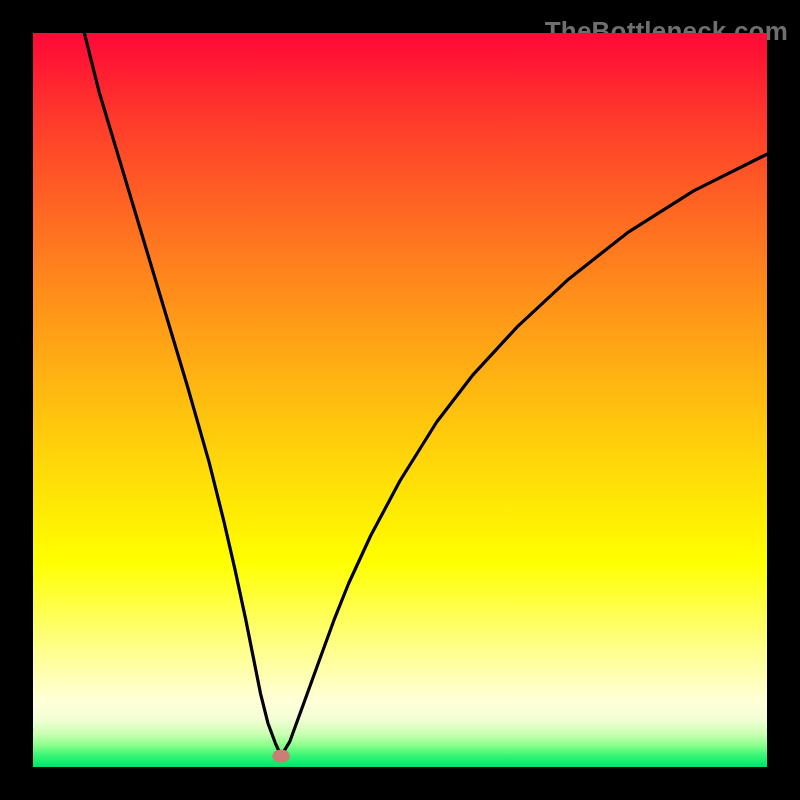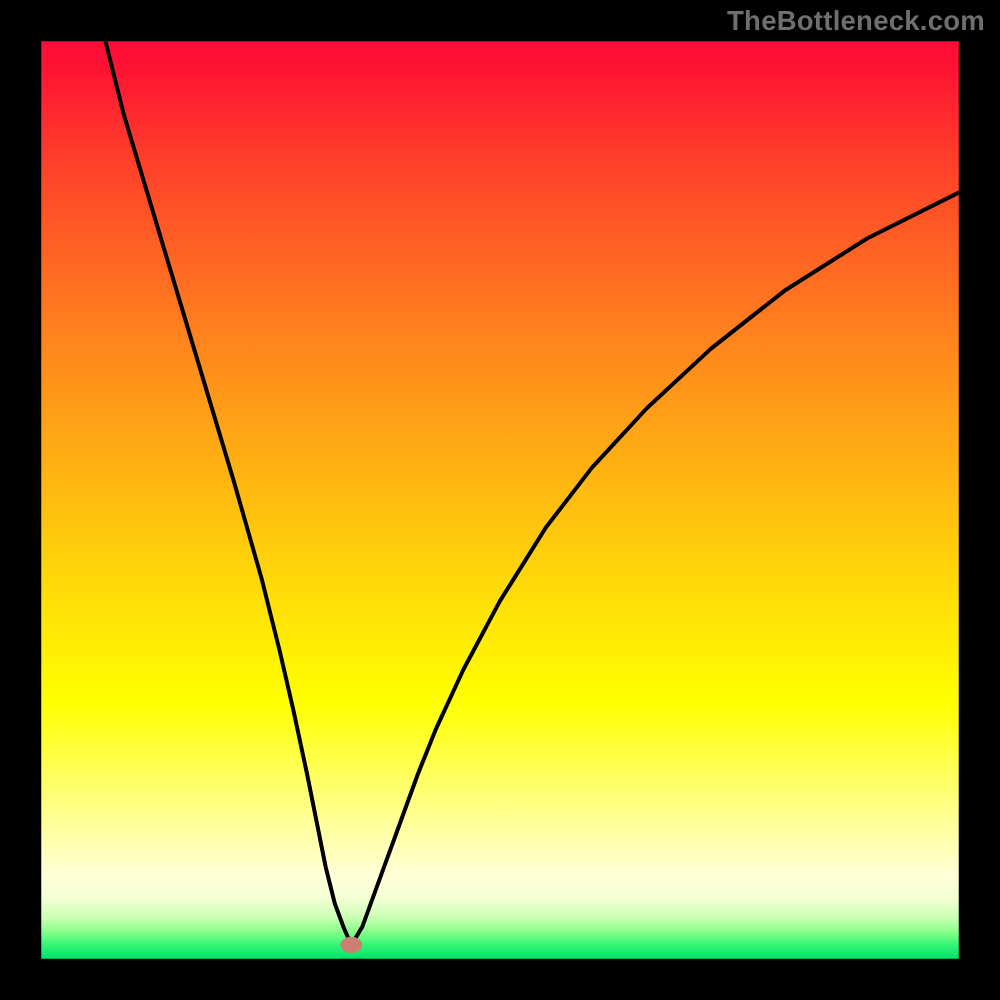--- a/index.html
+++ b/index.html
@@ -5,24 +5,24 @@
   * { margin: 0; padding: 0; box-sizing: border-box; }
   html, body { width: 800px; height: 800px; overflow: hidden; background: #000; }
   .outer {
     width: 800px;
     height: 800px;
     background: #000;
     position: relative;
   }
   .attribution {
     position: absolute;
-    top: 4px;
+    top: 16px;
     right: 12px;
     font-family: Arial, Helvetica, sans-serif;
-    font-size: 22px;
+    font-size: 26px;
     font-weight: bold;
     color: #6f6f6f;
     letter-spacing: 0.2px;
   }
   .plot-area {
     position: absolute;
     background: linear-gradient(
       to bottom,
       #ff0a37 0%,
       #ff1433 3%,

